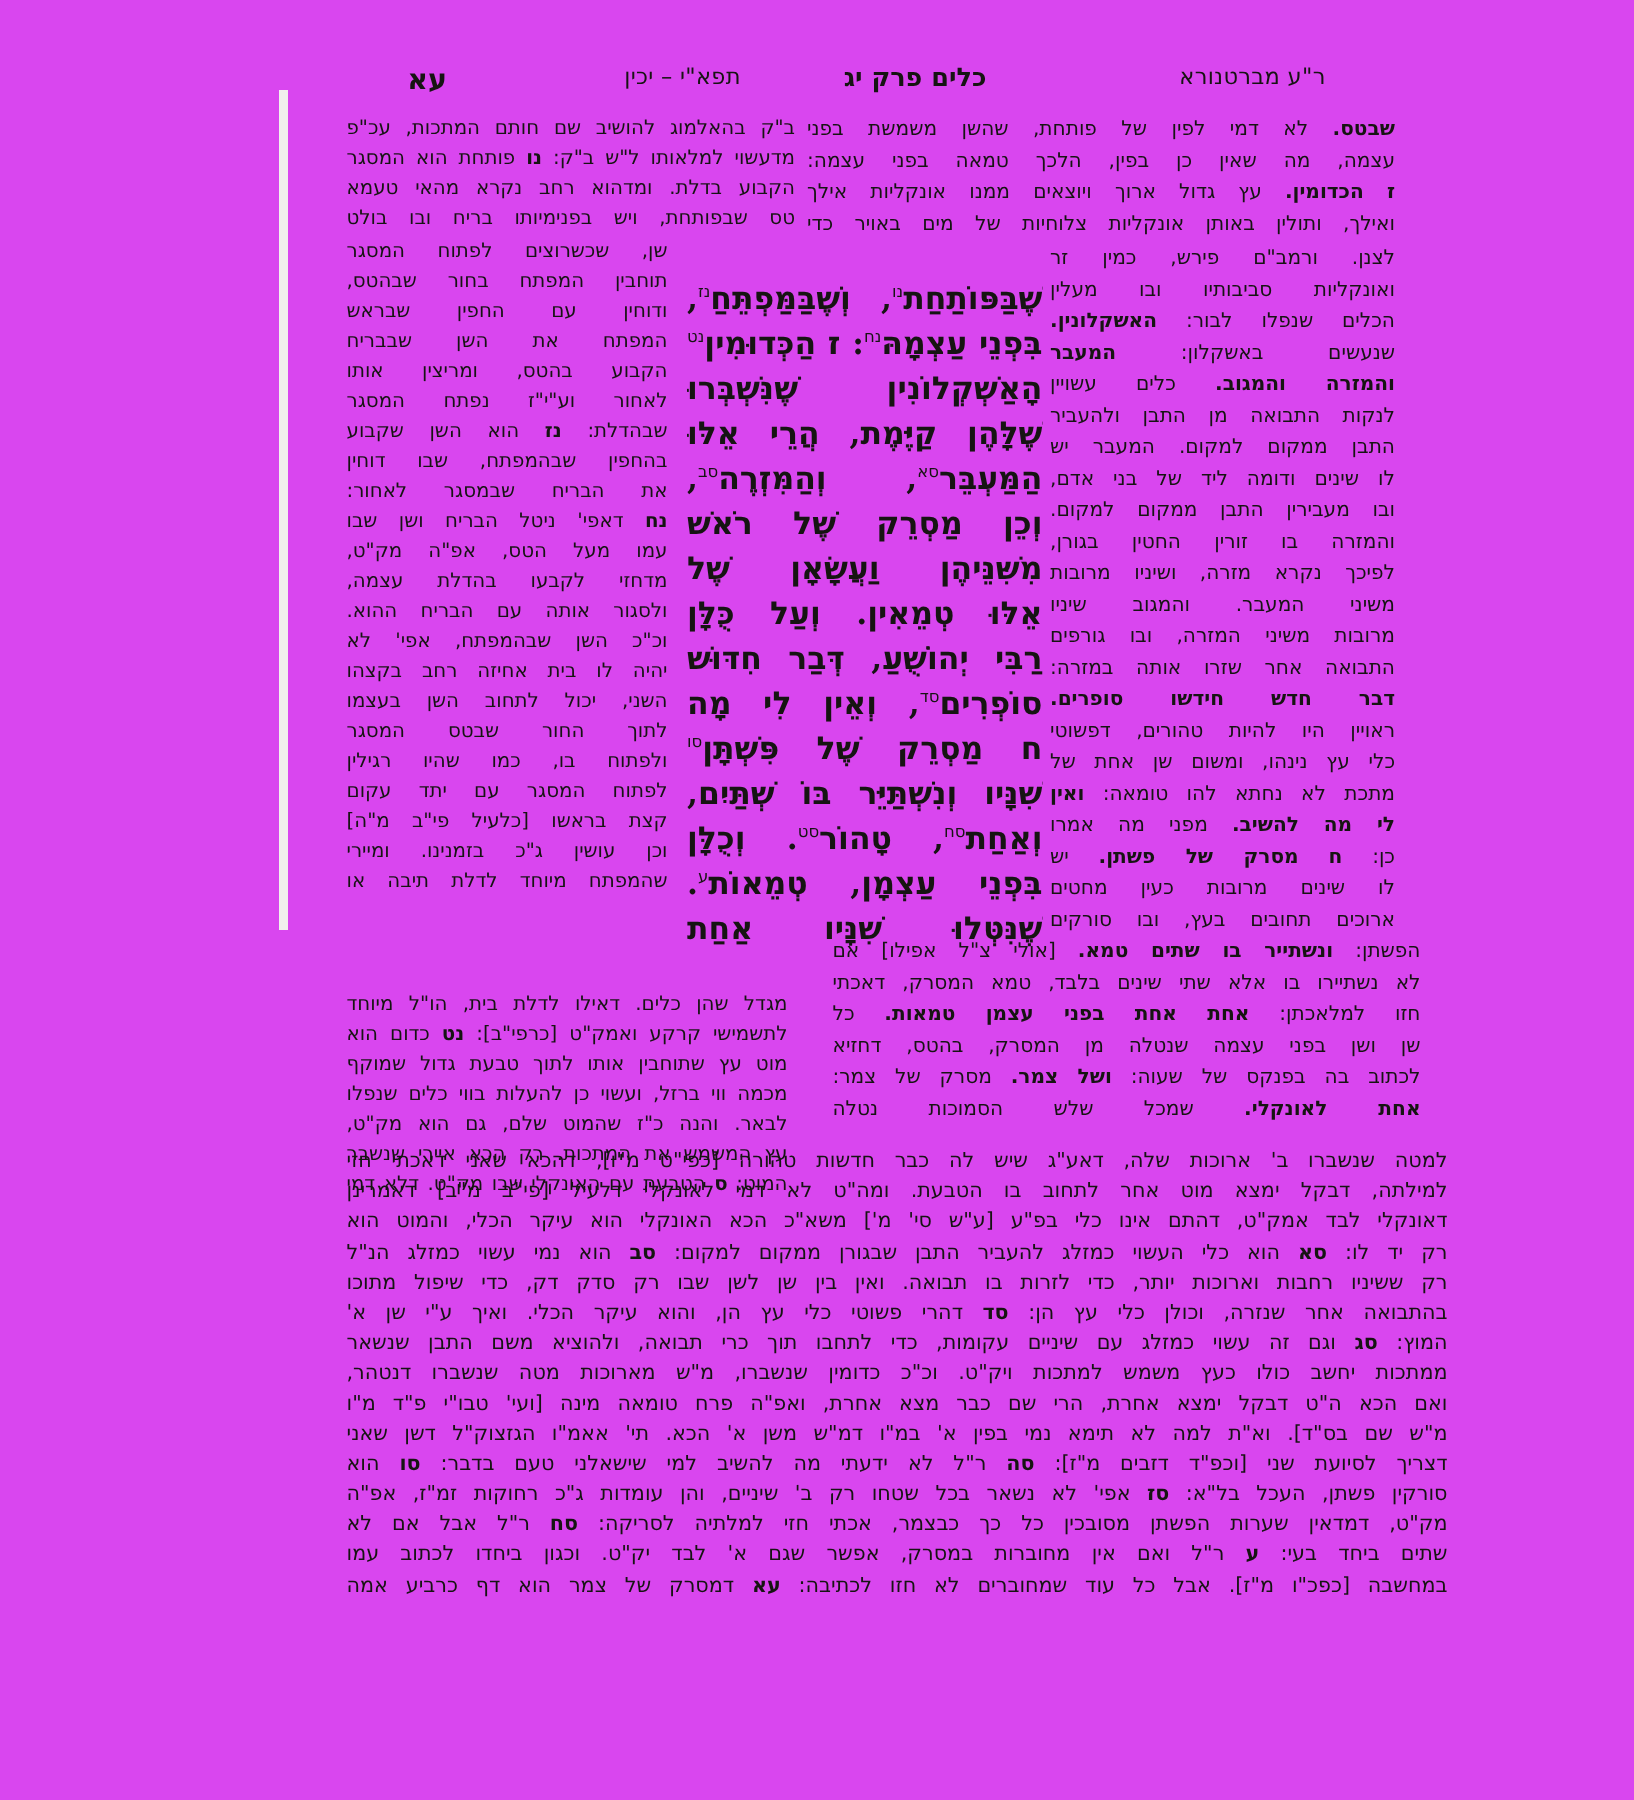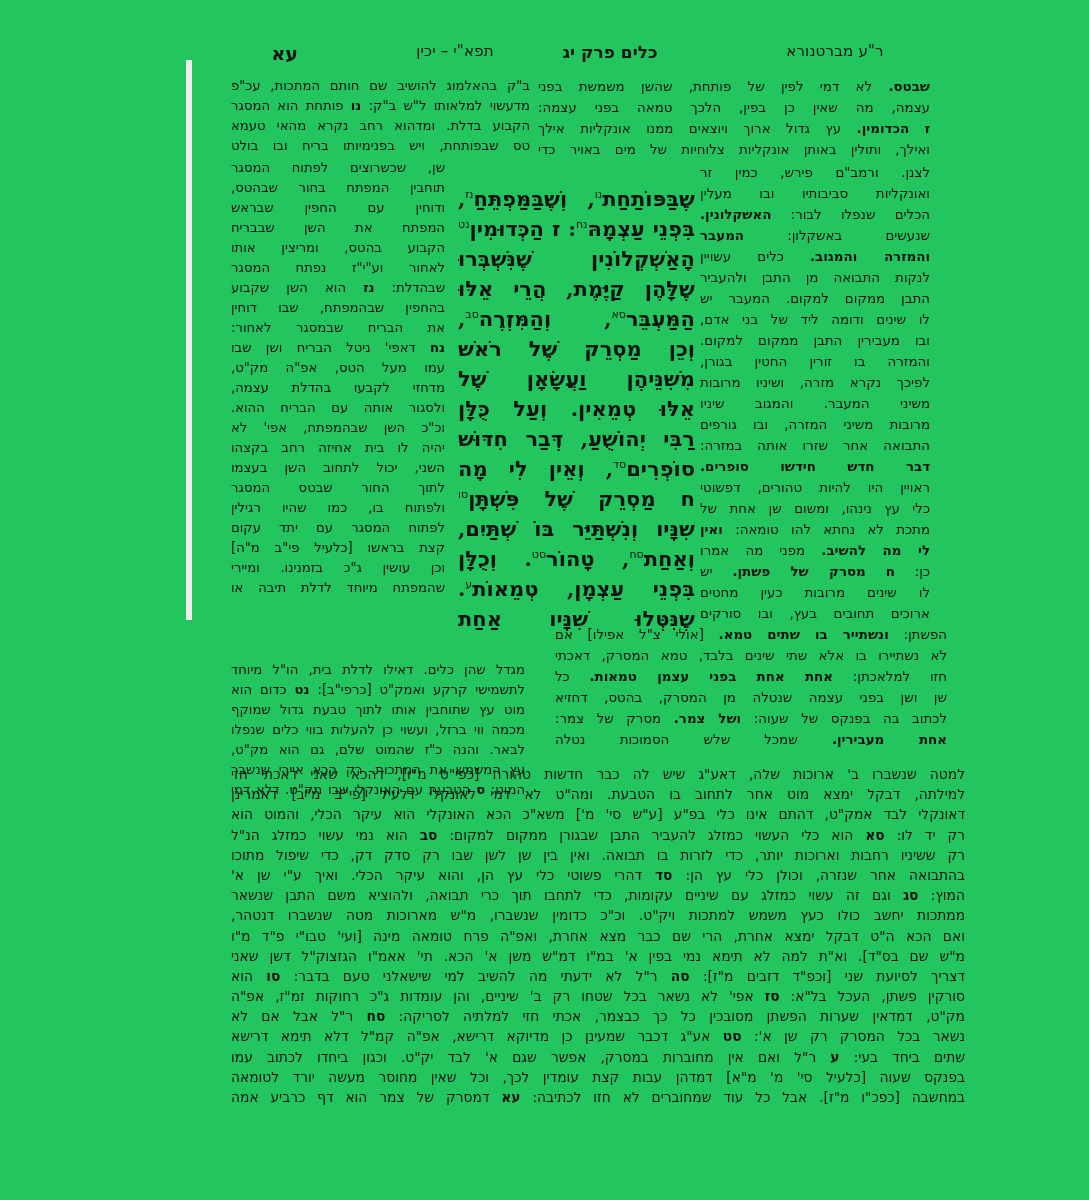--- a/index.html
+++ b/index.html
@@ -1,19 +1,19 @@
 <!DOCTYPE html>
 <html lang="he"><head>
 <meta charset="utf-8">
 <style>
   html,body{margin:0;padding:0;background:#e8e8e4;}
   .page{
     position:relative;
     width:1089px;height:1200px;
-    background:#22c55e;
+    background:#d946ef;
     color:#161412;
     direction:rtl;
     font-family:"DejaVu Sans",sans-serif;
     overflow:hidden;
   }
   
   .scan-streak{position:absolute;left:186px;top:60px;width:6px;height:560px;background:#f1f0ed;}
   .hdr{position:absolute;top:42px;height:26px;white-space:nowrap;}
   .hdr-small{font-size:15px;letter-spacing:.2px;}
   .hdr-big{font-size:17px;font-weight:bold;}
@@ -135,35 +135,33 @@
       <div class="ln">כן: <b>ח</b> <b>מסרק של פשתן.</b> יש</div>
       <div class="ln">לו שינים מרובות כעין מחטים</div>
       <div class="ln">ארוכים תחובים בעץ, ובו סורקים</div>
     </div>
   <div class="col bart" style="left:555px;top:624px;width:392px;">
       <div class="ln">הפשתן: <b>ונשתייר בו שתים טמא.</b> [אולי צ"ל אפילו] אם</div>
       <div class="ln">לא נשתיירו בו אלא שתי שינים בלבד, טמא המסרק, דאכתי</div>
       <div class="ln">חזו למלאכתן: <b>אחת אחת בפני עצמן טמאות.</b> כל</div>
       <div class="ln">שן ושן בפני עצמה שנטלה מן המסרק, בהטס, דחזיא</div>
       <div class="ln">לכתוב בה בפנקס של שעוה: <b>ושל צמר.</b> מסרק של צמר:</div>
-      <div class="ln"><b>אחת מעבירין.</b> שמכל שלש הסמוכות נטלה</div>
+      <div class="ln"><b>אחת לאונקלי.</b> שמכל שלש הסמוכות נטלה</div>
     </div>
 
   <div class="col bottom" style="left:231px;top:764px;width:734px;">
       <div class="ln">למטה שנשברו ב' ארוכות שלה, דאע"ג שיש לה כבר חדשות טהורה [כפי"ט מ"ו], דהכא שאני דאכתי חזי</div>
       <div class="ln">למילתה, דבקל ימצא מוט אחר לתחוב בו הטבעת. ומה"ט לא דמי לאונקלי דלעיל [פי"ב מ"ב] דאמרינן</div>
       <div class="ln">דאונקלי לבד אמק"ט, דהתם אינו כלי בפ"ע [ע"ש סי' מ'] משא"כ הכא האונקלי הוא עיקר הכלי, והמוט הוא</div>
       <div class="ln">רק יד לו: <b>סא</b> הוא כלי העשוי כמזלג להעביר התבן שבגורן ממקום למקום: <b>סב</b> הוא נמי עשוי כמזלג הנ"ל</div>
       <div class="ln">רק ששיניו רחבות וארוכות יותר, כדי לזרות בו תבואה. ואין בין שן לשן שבו רק סדק דק, כדי שיפול מתוכו</div>
       <div class="ln">בהתבואה אחר שנזרה, וכולן כלי עץ הן: <b>סד</b> דהרי פשוטי כלי עץ הן, והוא עיקר הכלי. ואיך ע"י שן א'</div>
       <div class="ln">המוץ: <b>סג</b> וגם זה עשוי כמזלג עם שיניים עקומות, כדי לתחבו תוך כרי תבואה, ולהוציא משם התבן שנשאר</div>
       <div class="ln">ממתכות יחשב כולו כעץ משמש למתכות ויק"ט. וכ"כ כדומין שנשברו, מ"ש מארוכות מטה שנשברו דנטהר,</div>
       <div class="ln">ואם הכא ה"ט דבקל ימצא אחרת, הרי שם כבר מצא אחרת, ואפ"ה פרח טומאה מינה [ועי' טבו"י פ"ד מ"ו</div>
       <div class="ln">מ"ש שם בס"ד]. וא"ת למה לא תימא נמי בפין א' במ"ו דמ"ש משן א' הכא. תי' אאמ"ו הגזצוק"ל דשן שאני</div>
       <div class="ln">דצריך לסיועת שני [וכפ"ד דזבים מ"ז]: <b>סה</b> ר"ל לא ידעתי מה להשיב למי שישאלני טעם בדבר: <b>סו</b> הוא</div>
       <div class="ln">סורקין פשתן, העכל בל"א: <b>סז</b> אפי' לא נשאר בכל שטחו רק ב' שיניים, והן עומדות ג"כ רחוקות זמ"ז, אפ"ה</div>
       <div class="ln">מק"ט, דמדאין שערות הפשתן מסובכין כל כך כבצמר, אכתי חזי למלתיה לסריקה: <b>סח</b> ר"ל אבל אם לא</div>
-      <div class="ln">נשאר בכל המסרק רק שן א': <b>סט</b> אע"ג דכבר שמעינן כן מדיוקא דרישא, אפ"ה קמ"ל דלא תימא דרישא</div>
       <div class="ln">שתים ביחד בעי: <b>ע</b> ר"ל ואם אין מחוברות במסרק, אפשר שגם א' לבד יק"ט. וכגון ביחדו לכתוב עמו</div>
-      <div class="ln">בפנקס שעוה [כלעיל סי' מ' מ"א] דמדהן עבות קצת עומדין לכך, וכל שאין מחוסר מעשה יורד לטומאה</div>
       <div class="ln">במחשבה [כפכ"ו מ"ז]. אבל כל עוד שמחוברים לא חזו לכתיבה: <b>עא</b> דמסרק של צמר הוא דף כרביע אמה</div>
     </div>
 </div>
 
 </body></html>

